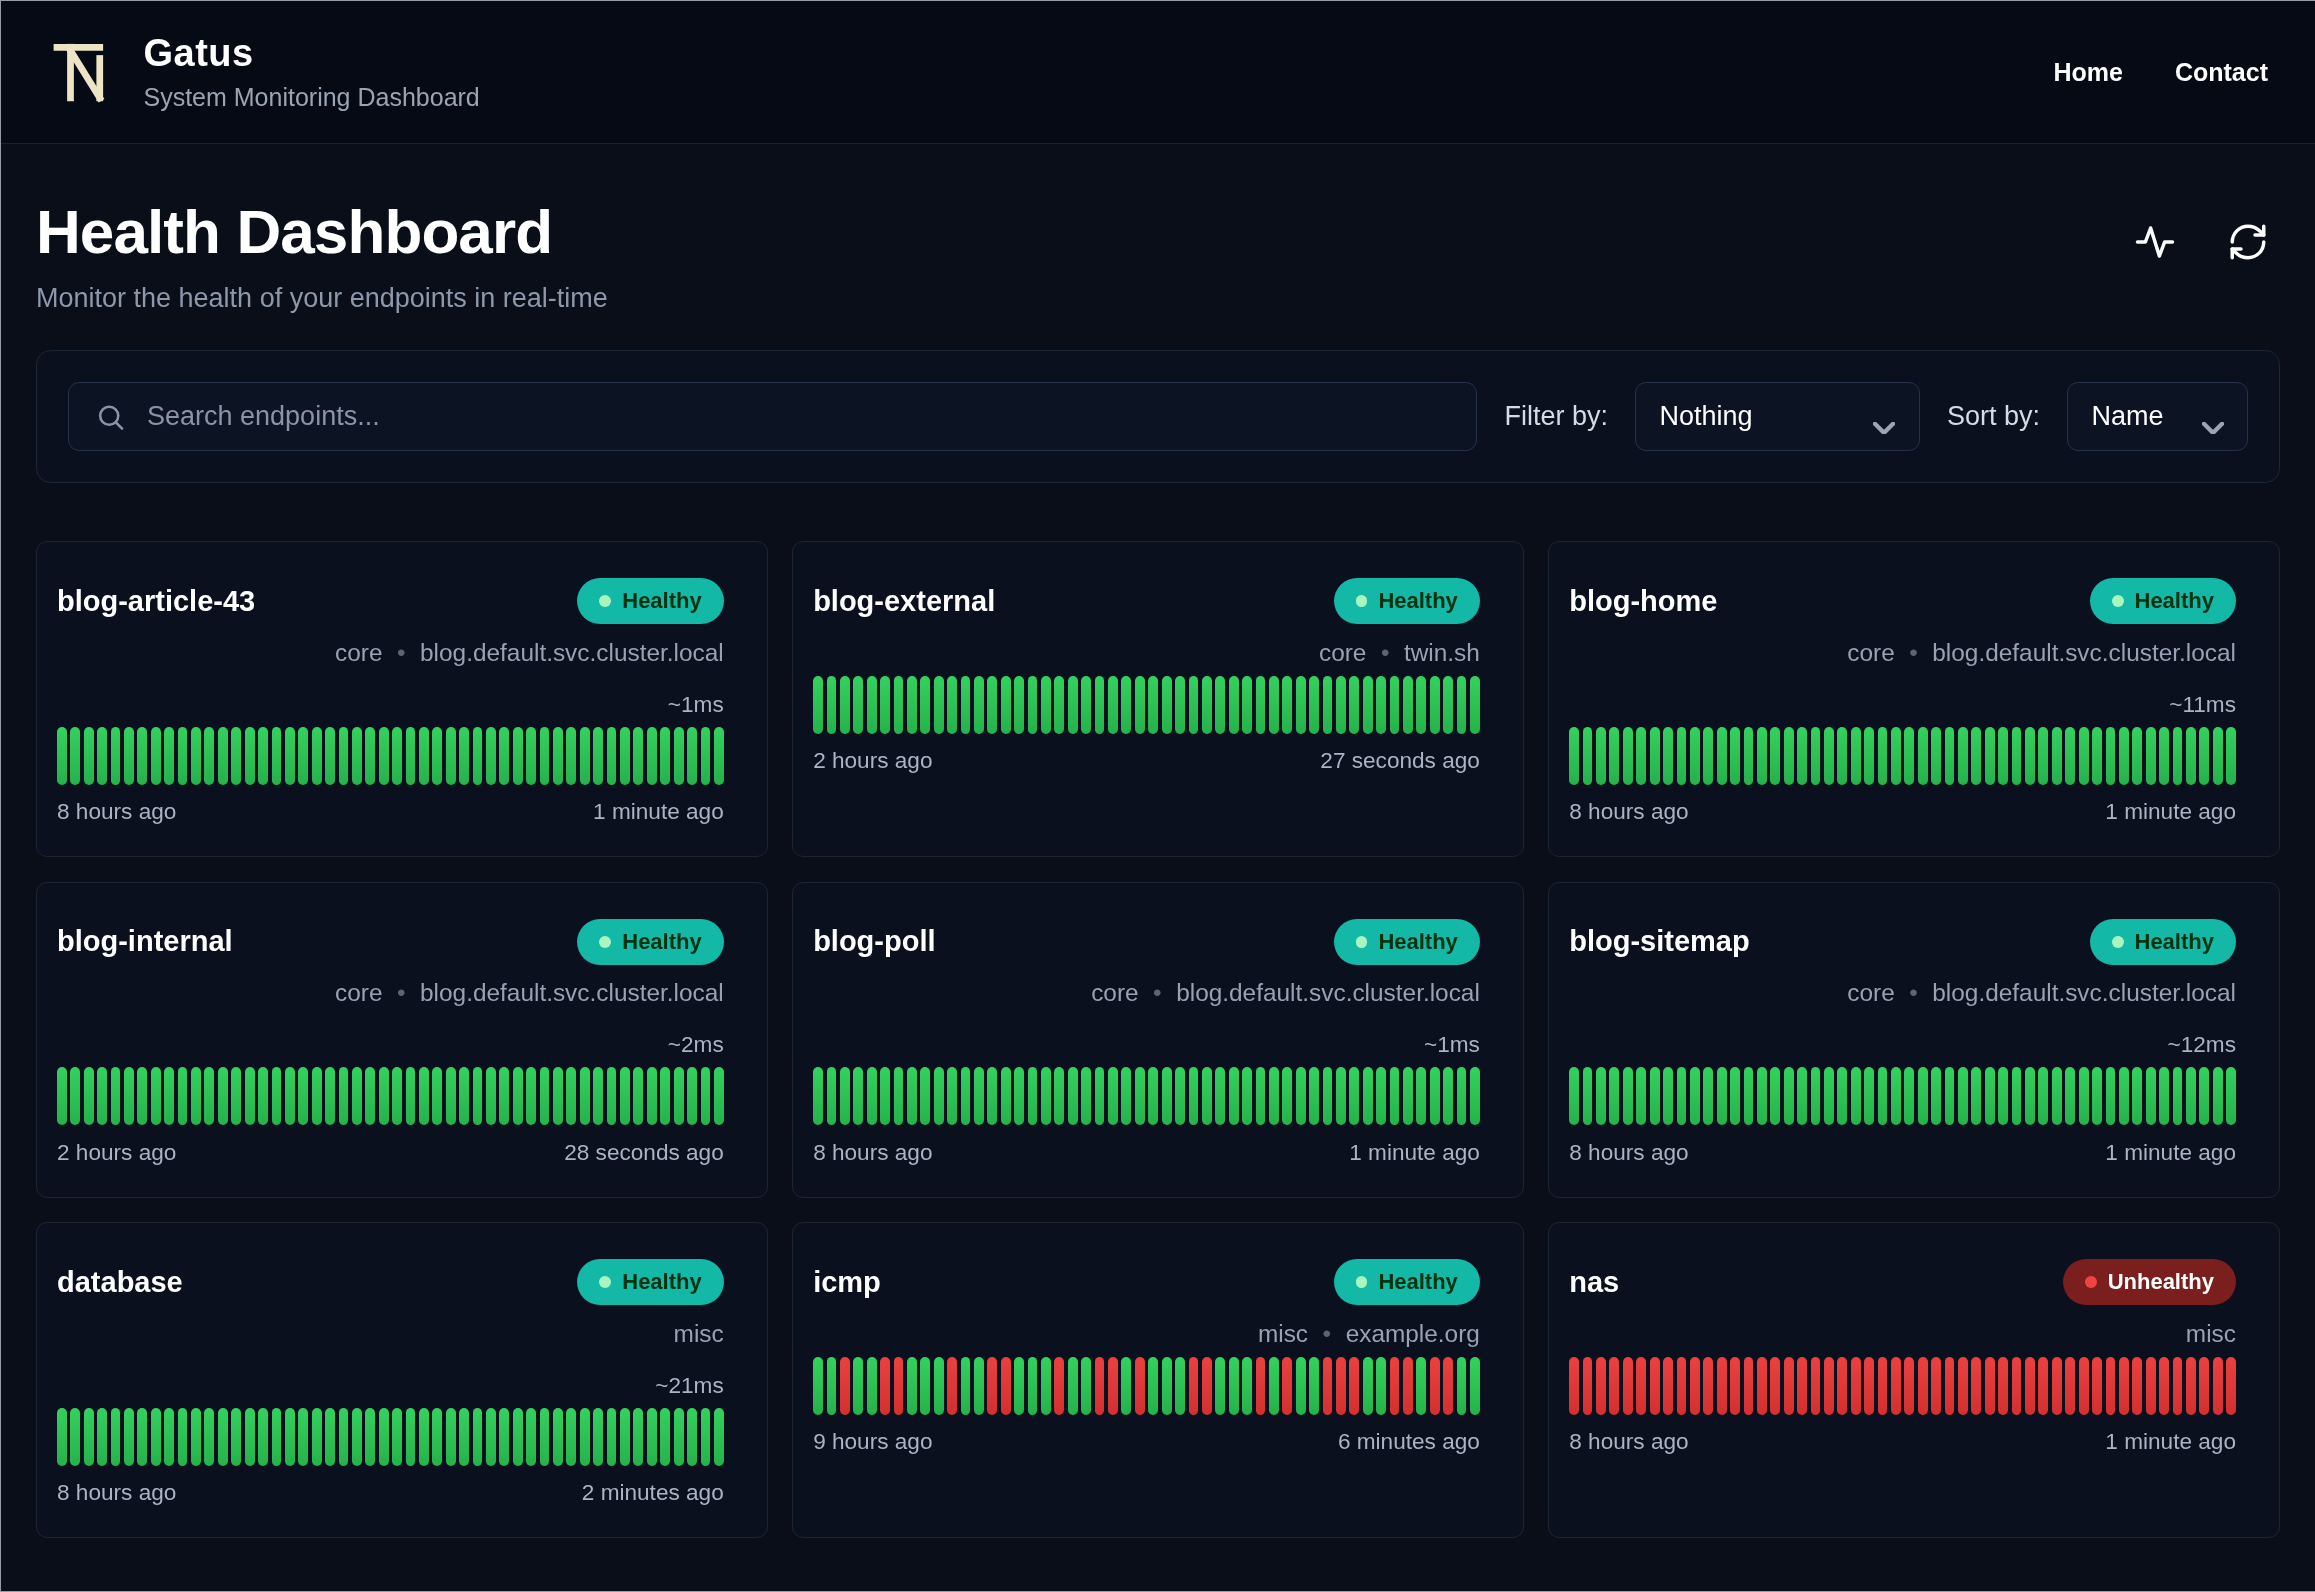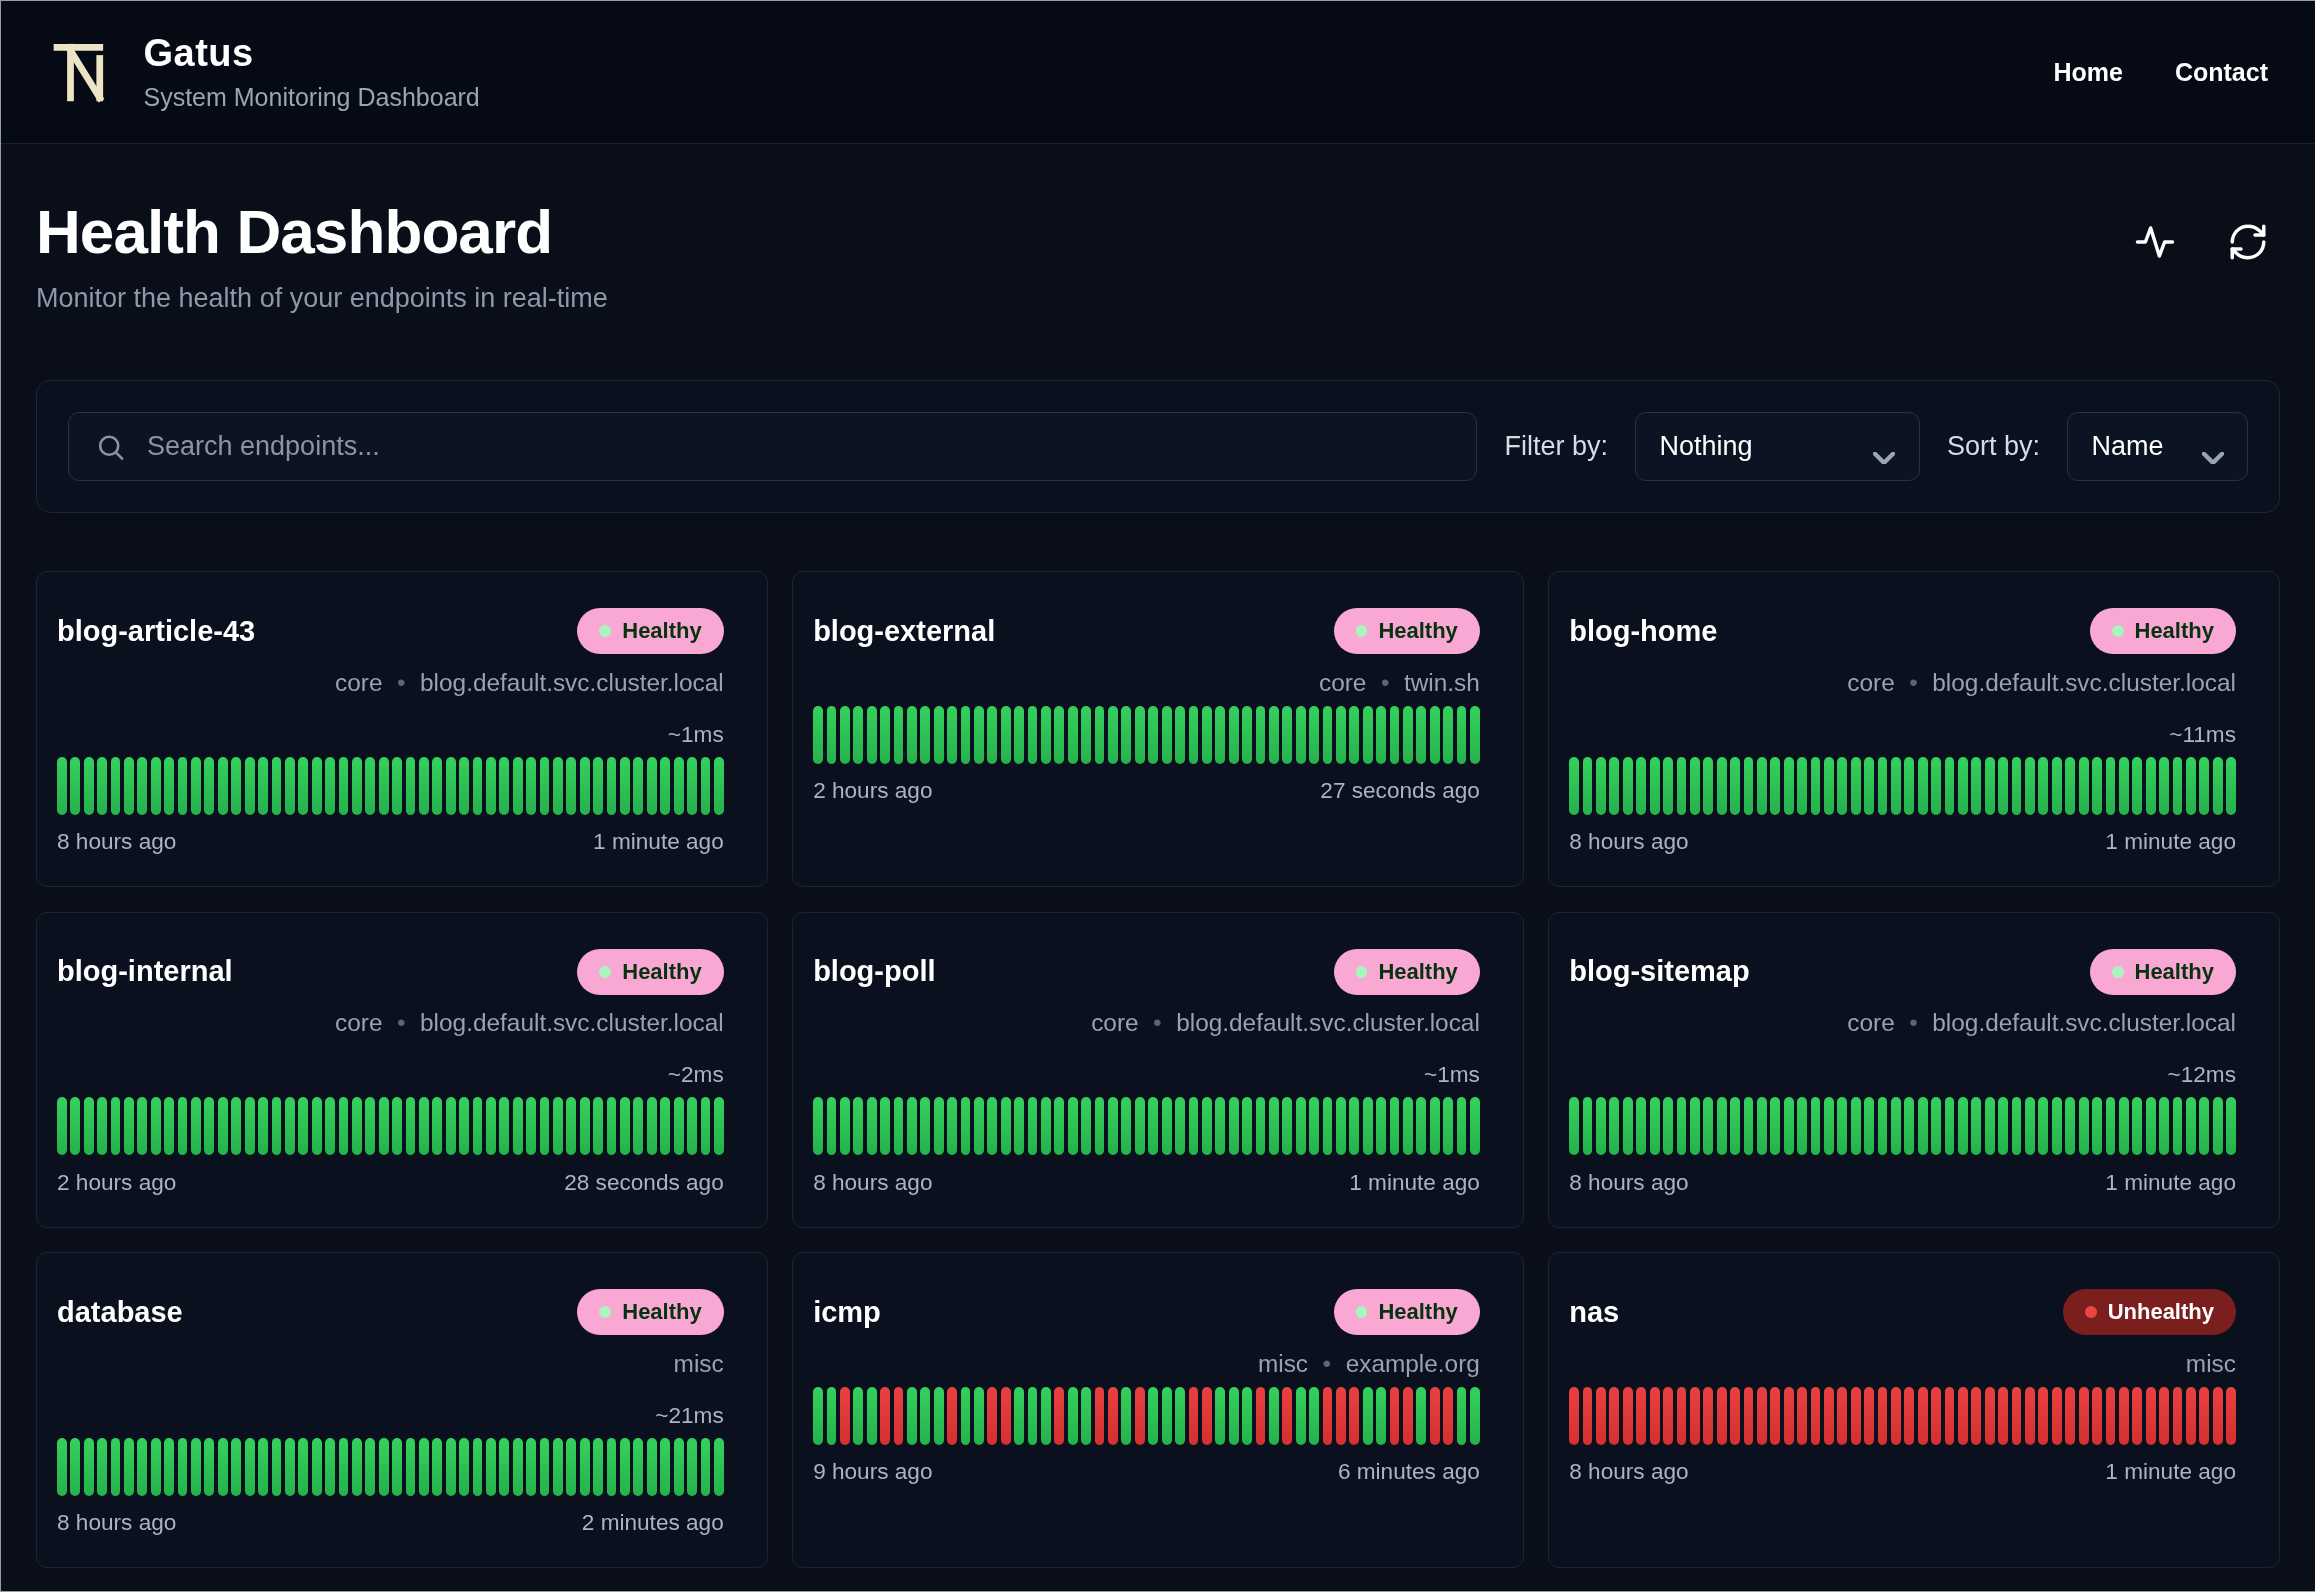--- a/index.html
+++ b/index.html
@@ -33,21 +33,21 @@
   .page-head { display: flex; align-items: flex-start; margin-top: 52px; }
   .page-head-left { flex: 1; }
   h1.page-title { font-size: 62px; font-weight: 700; letter-spacing: -0.9px; }
   .page-sub { font-size: 27px; color: #8d99ab; margin-top: 16.3px; }
   .page-actions { display: flex; align-items: center; gap: 51px; margin-top: 25px; padding-right: 11px; }
   .action-icon { width: 42px; height: 42px; cursor: pointer; }
   .action-icon svg { width: 100%; height: 100%; stroke: #ffffff; fill: none; stroke-width: 2; stroke-linecap: round; stroke-linejoin: round; }
 
   
   .toolbar {
-    margin-top: 66px;
+    margin-top: 36px;
     border: 0.9px solid #1d2737;
     background: #0a101d;
     border-radius: 14.5px;
     padding: 31px;
     display: flex;
     align-items: center;
     gap: 27px;
   }
   .search-wrap { flex: 1; position: relative; }
   .search-wrap svg {
@@ -101,21 +101,21 @@
   }
   .card-top { display: flex; align-items: center; justify-content: space-between; }
   .card-name { font-size: 29px; font-weight: 700; color: #ffffff; }
   .badge {
     display: flex; align-items: center; gap: 11px;
     border-radius: 904px;
     padding: 10px 22px;
     font-size: 22px; font-weight: 700;
   }
   .badge .dot { width: 11.8px; height: 11.8px; border-radius: 50%; }
-  .badge.healthy { background: #f9a8d4; color: #07320f; }
+  .badge.healthy { background: #14b8a6; color: #07320f; }
   .badge.healthy .dot { background: #a9f5bf; }
   .badge.unhealthy { background: #7a1e1e; color: #ffffff; }
   .badge.unhealthy .dot { background: #ef4444; }
   .card-host { margin-top: 14.5px; display: flex; align-items: center; gap: 14.5px; font-size: 24.4px; color: #98a2b3; justify-content: flex-end; }
   .card-host .sep { color: #5b6573; }
   .latency { margin-top: 25px; text-align: right; font-size: 22.6px; color: #aab4c4; }
   .bars { margin-top: 9px; display: flex; gap: 3.6px; height: 58px; }
   .bar { flex: 1; border-radius: 5.4px; }
   .bar.g { background: linear-gradient(180deg, #34d15d 0%, #25b24b 100%); }
   .bar.r { background: linear-gradient(180deg, #ea4040 0%, #d43030 100%); }

